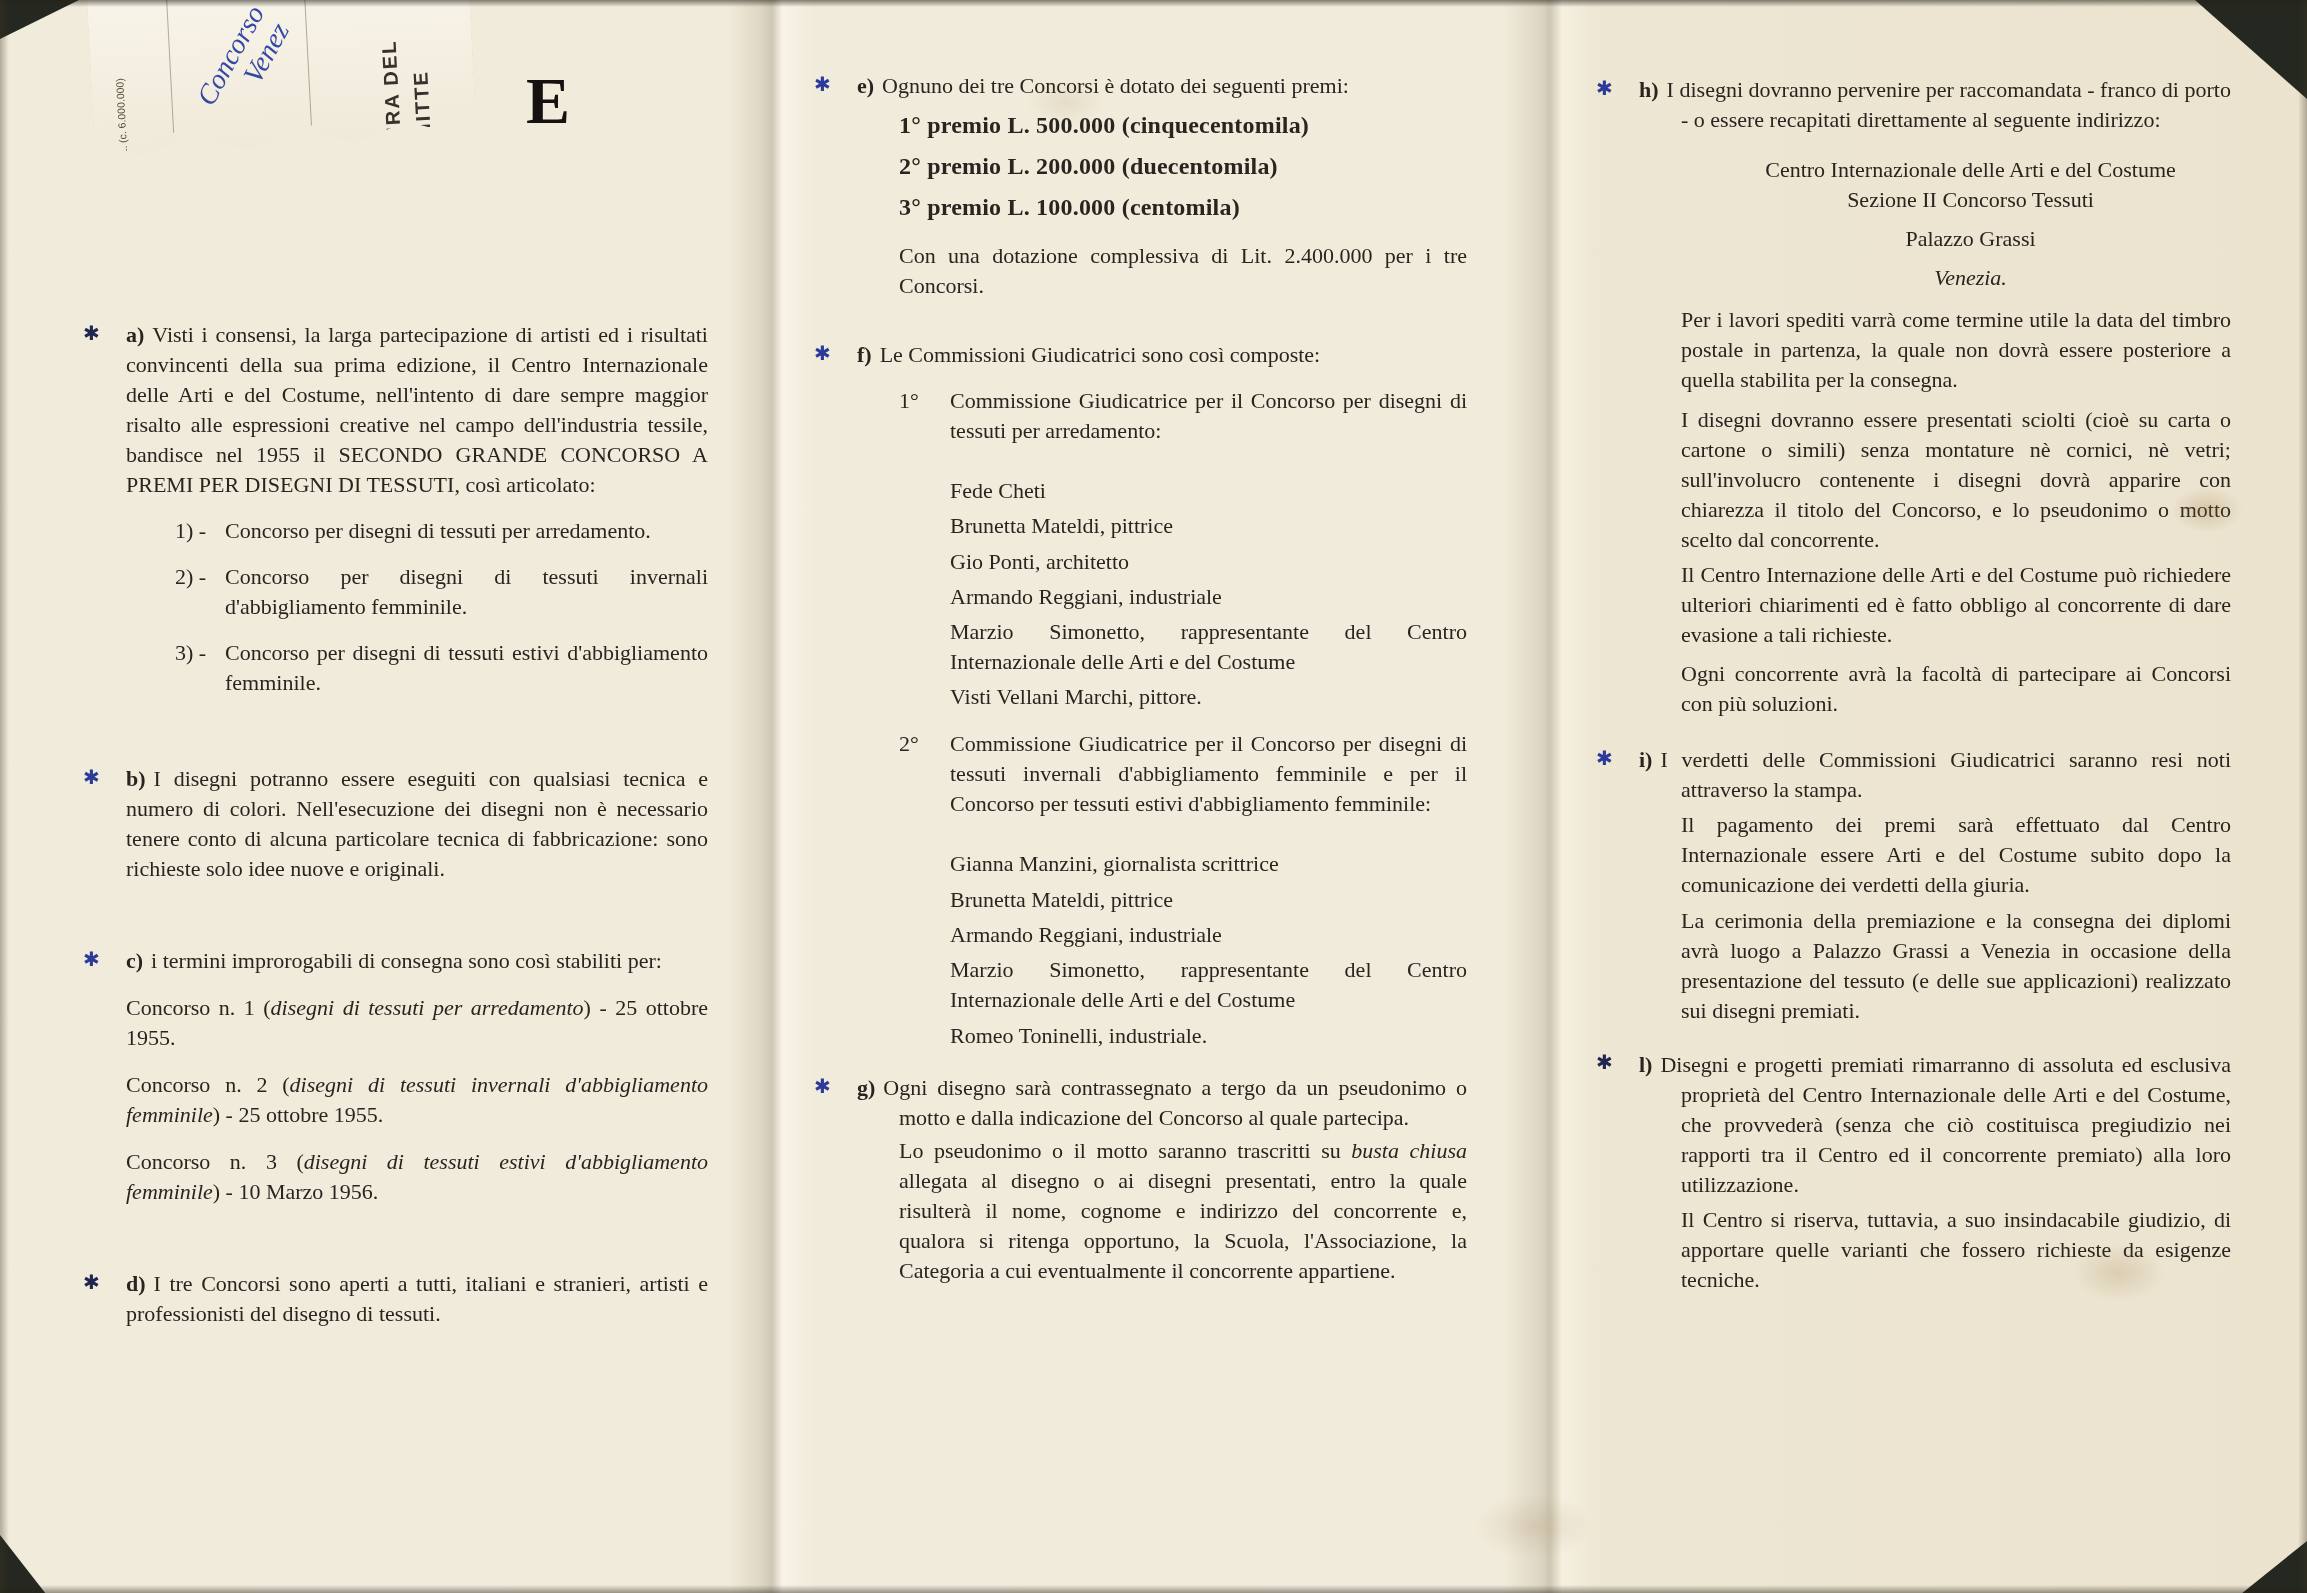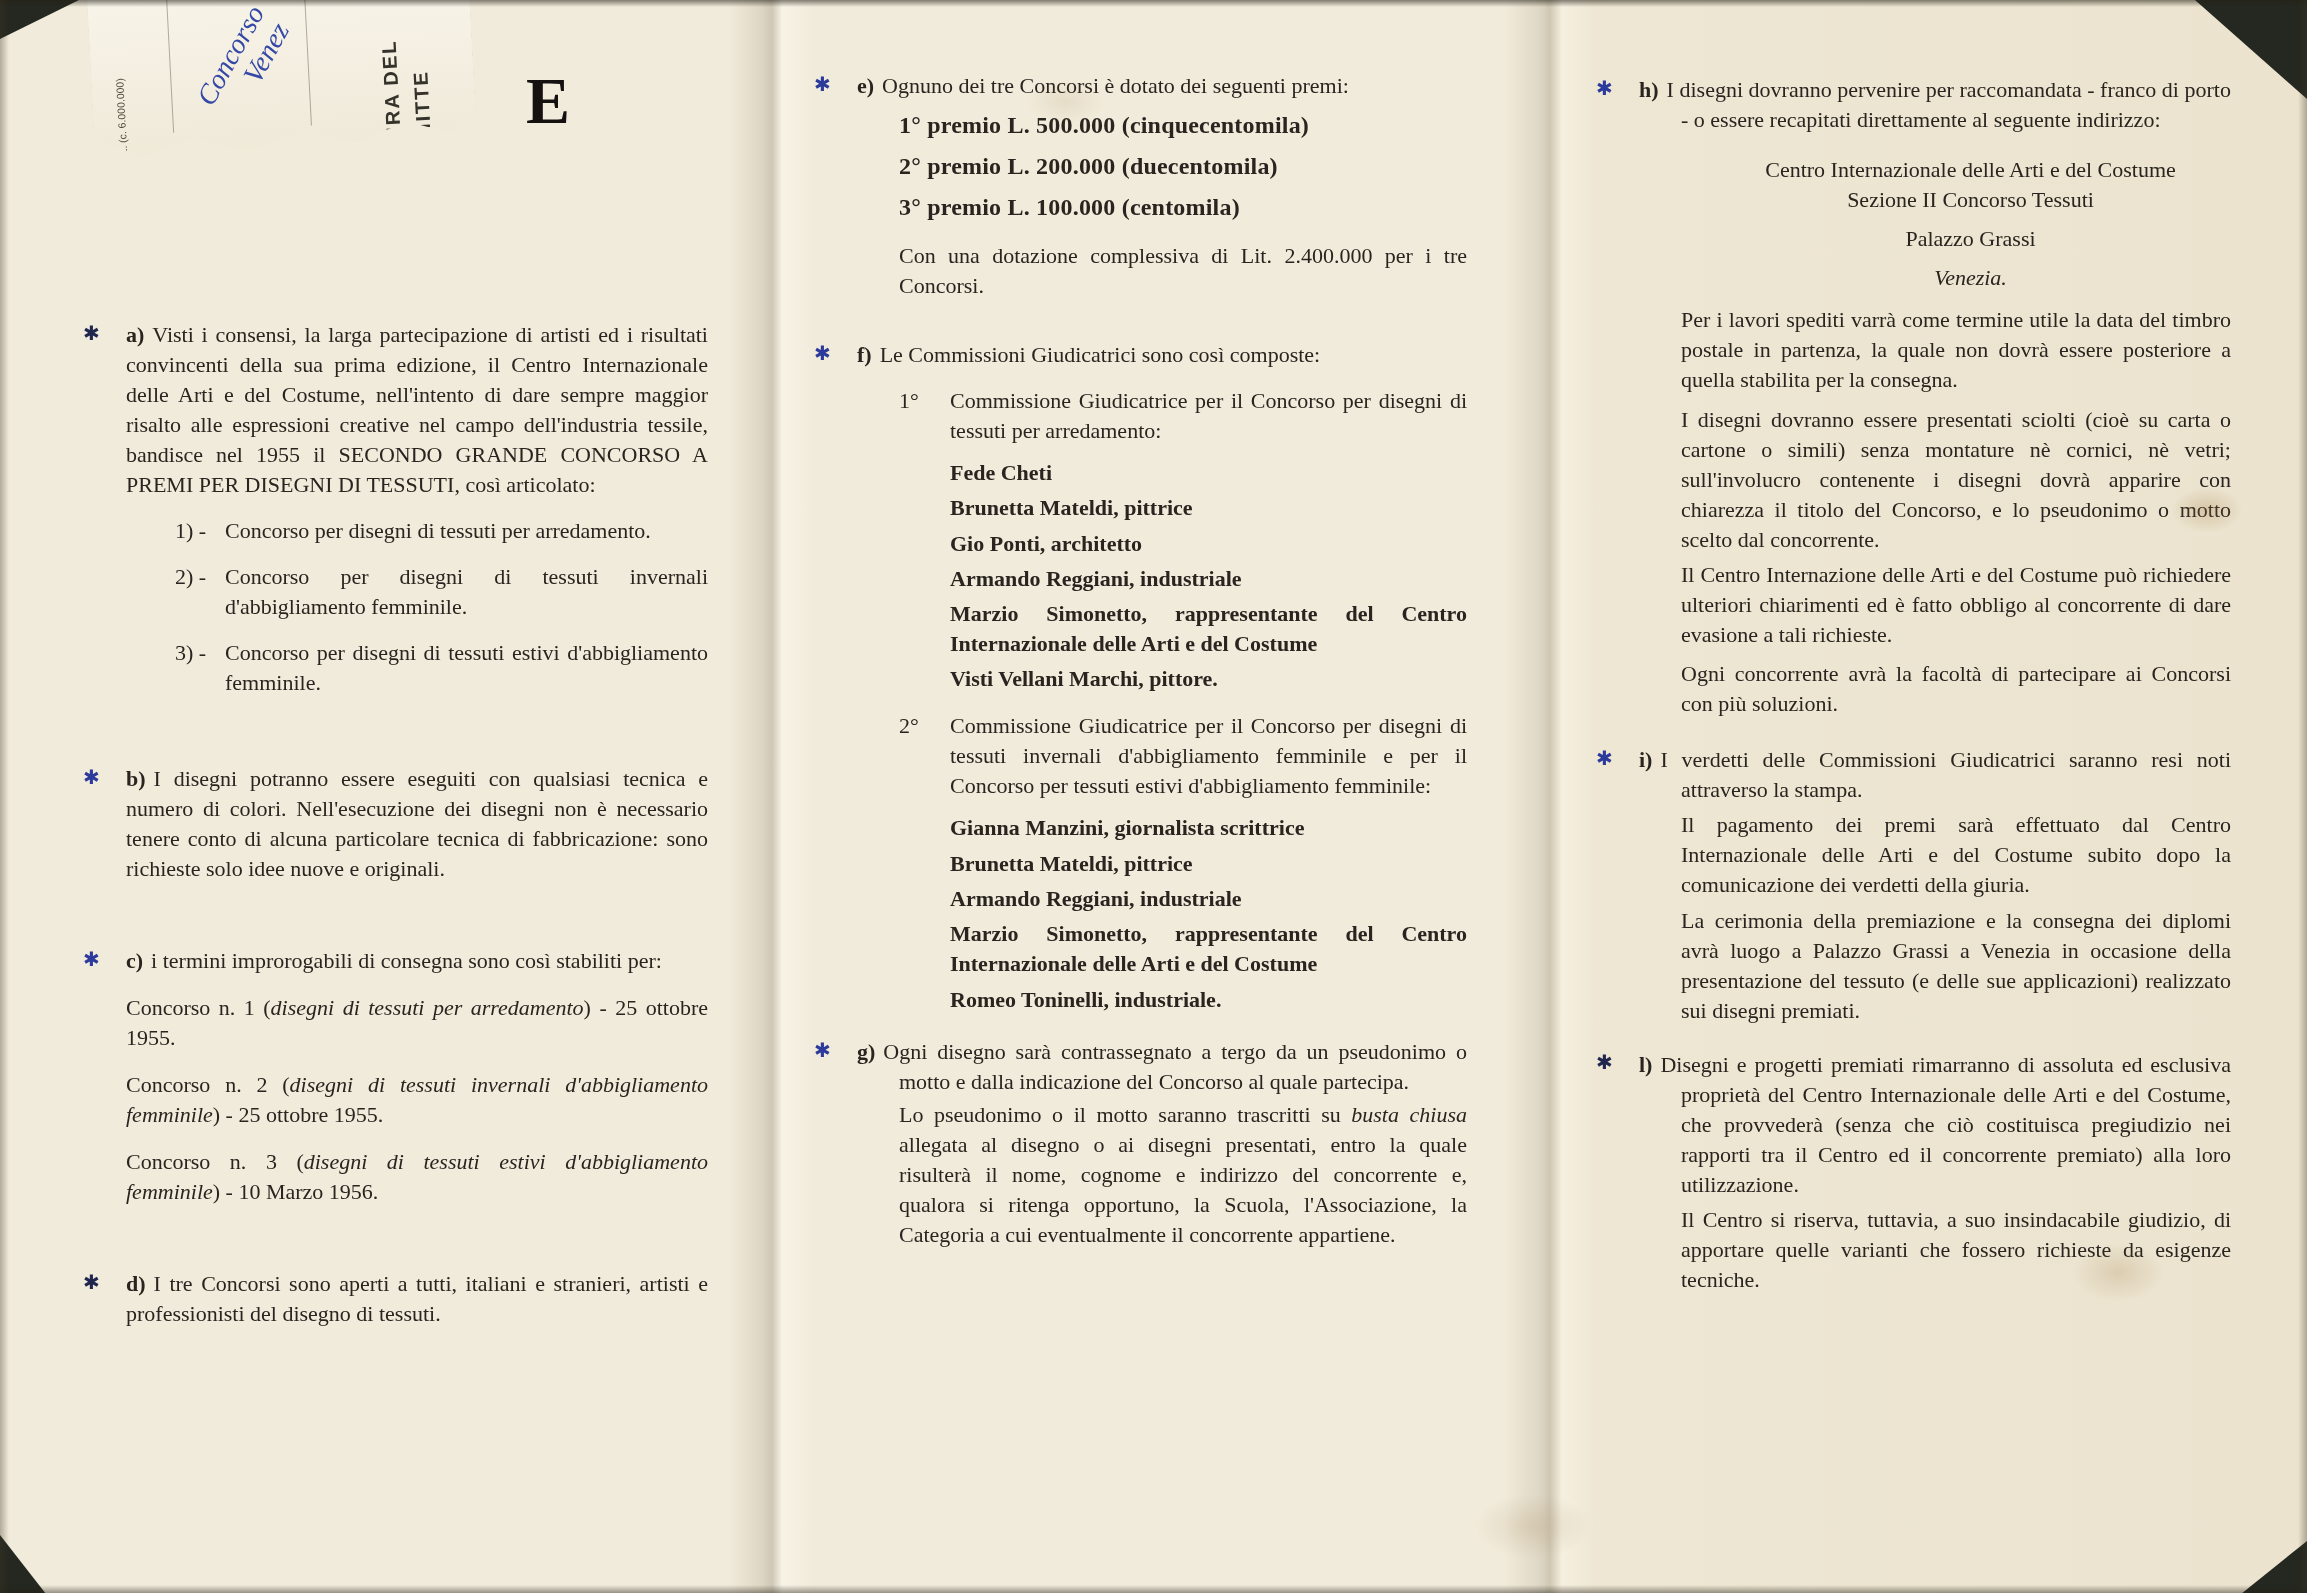--- a/index.html
+++ b/index.html
@@ -75,21 +75,21 @@
   #sec-e{margin-top:71px;}
   #sec-f{margin-top:39px;}
   #sec-g{margin-top:22.4px;}
   .prizes{margin-top:6.6px;}
   .prize{margin-top:8px;font-weight:700;font-size:24px;line-height:33px;letter-spacing:0.2px;text-align:left;}
   .pnote{margin-top:17px;}
   .jury{margin-top:16px;}
   .jury.second{margin-top:17px;}
   .jury-head{padding-left:51px;text-indent:-51px;text-align:justify;}
   .jury-num{display:inline-block;width:51px;text-indent:0;}
-  .jury-members{padding-left:51px;margin-top:12px;font-weight:bold;}
+  .jury-members{padding-left:51px;margin-top:30px;}
   .member{margin-top:5.3px;text-align:justify;}
   .gpara{margin-top:2.6px;text-align:justify;}
 
   
   #sec-h{margin-top:75px;}
   #sec-i{margin-top:26px;}
   #sec-l{margin-top:24px;}
   .address{margin:20px 0 0 29px;}
   .addr-line{text-align:center;}
   .addr-gap{margin-top:9.2px;}
@@ -221,21 +221,21 @@
       <p class="hp">I disegni dovranno essere presentati sciolti (cioè su carta o cartone o simili) senza montature nè cornici, nè vetri; sull'involucro contenente i disegni dovrà apparire con chiarezza il titolo del Concorso, e lo pseudonimo o motto scelto dal concorrente.</p>
       <p class="hp tight">Il Centro Internazione delle Arti e del Costume può richiedere ulteriori chiarimenti ed è fatto obbligo al concorrente di dare evasione a tali richieste.</p>
       <p class="hp">Ogni concorrente avrà la facoltà di partecipare ai Concorsi con più soluzioni.</p>
     </div>
   </section>
 
   <section class="sec" id="sec-i">
     <span class="star">✱</span>
     <div class="content">
       <p class="lead"><b class="lbl">i)</b><span>I verdetti delle Commissioni Giudicatrici saranno resi noti attraverso la stampa.</span></p>
-      <p class="hp tight">Il pagamento dei premi sarà effettuato dal Centro Internazionale delle Arti e del Costume subito dopo la comunicazione dei verdetti della giuria.</p>
+      <p class="hp tight">Il pagamento dei premi sarà effettuato dal Centro Internazionale essere Arti e del Costume subito dopo la comunicazione dei verdetti della giuria.</p>
       <p class="hp tight">La cerimonia della premiazione e la consegna dei diplomi avrà luogo a Palazzo Grassi a Venezia in occasione della presentazione del tessuto (e delle sue applicazioni) realizzato sui disegni premiati.</p>
     </div>
   </section>
 
   <section class="sec" id="sec-l">
     <span class="star dark">✱</span>
     <div class="content">
       <p class="lead"><b class="lbl">l)</b><span>Disegni e progetti premiati rimarranno di assoluta ed esclusiva proprietà del Centro Internazionale delle Arti e del Costume, che provvederà (senza che ciò costituisca pregiudizio nei rapporti tra il Centro ed il concorrente premiato) alla loro utilizzazione.</span></p>
       <p class="hp tight">Il Centro si riserva, tuttavia, a suo insindacabile giudizio, di apportare quelle varianti che fossero richieste da esigenze tecniche.</p>
     </div>

